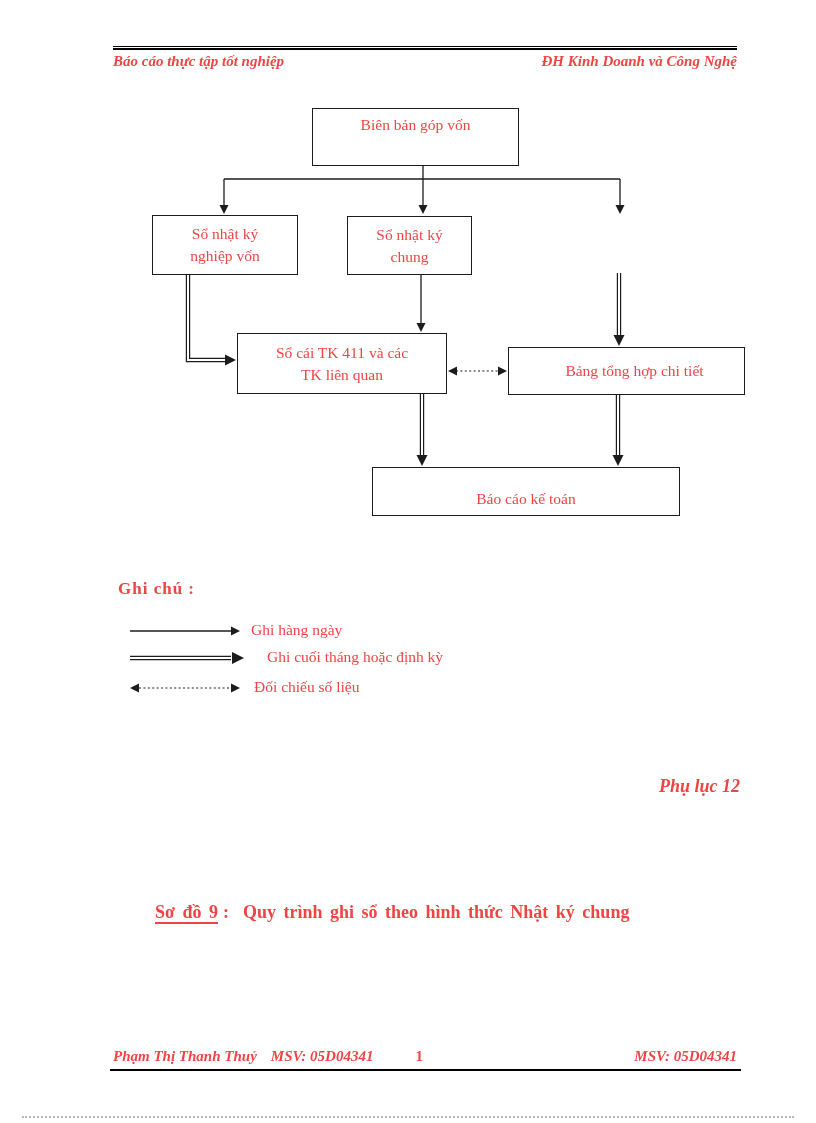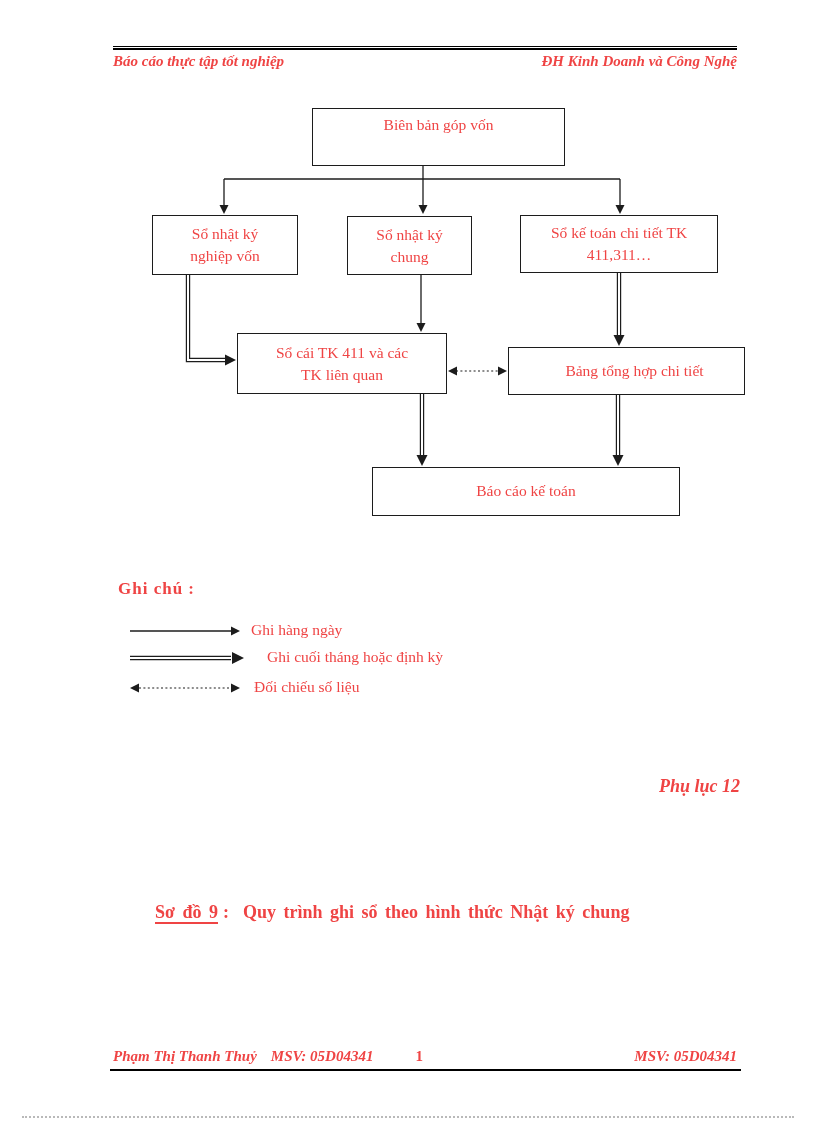--- a/index.html
+++ b/index.html
@@ -13,27 +13,27 @@
   .header-rule { position:absolute; left:113px; top:46px; width:624px; height:4px;
     border-top:1px solid #000; border-bottom:2px solid #000; }
   .header-row { position:absolute; left:113px; top:53px; width:624px;
     display:flex; justify-content:space-between;
     font-size:15px; font-weight:bold; font-style:italic; }
   
   .box { position:absolute; border:1.4px solid #1c1c1c; background:#fff; z-index:2;
     display:flex; flex-direction:column; align-items:center; justify-content:center;
     text-align:center; font-size:15.5px; line-height:1.42; }
   .box-top { justify-content:flex-start; padding-top:5px; }
-  .box-a { left:312px; top:108px; width:253px; height:58px; }
+  .box-a { left:312px; top:108px; width:207px; height:58px; }
   .box-b { left:152px; top:215px; width:146px; height:60px; }
   .box-c { left:347px; top:216px; width:125px; height:59px; }
   .box-d { left:520px; top:215px; width:198px; height:58px; }
   .box-e { left:237px; top:333px; width:210px; height:61px; }
   .box-f { left:508px; top:347px; width:237px; height:48px;padding-left:16px; }
-  .box-g { left:372px; top:467px; width:308px; height:49px; justify-content:flex-start; padding-top:12px; }
+  .box-g { left:372px; top:467px; width:308px; height:49px; justify-content:flex-start; padding-top:20px; }
   svg.wires { position:absolute; left:0; top:0; z-index:1; }
   .thin { stroke:#1c1c1c; stroke-width:1.3; fill:none; }
   .dot  { stroke:#1c1c1c; stroke-width:1.1; fill:none; stroke-dasharray:2 2.4; }
   .dbl-o{ stroke:#1c1c1c; stroke-width:4.4; fill:none; }
   .dbl-i{ stroke:#ffffff; stroke-width:2;   fill:none; }
   .head { fill:#1c1c1c; stroke:none; }
   
   .legend-title { position:absolute; left:118px; top:579px; font-size:17px; font-weight:bold; letter-spacing:1px; }
   .legend-label { position:absolute; font-size:15.5px; }
   .ll-1 { left:251px; top:621px; }
@@ -135,24 +135,20 @@
     <span>Biên bản góp vốn</span>
   </div>
   <div class="box box-b">
     <span>Sổ nhật ký</span>
     <span>nghiệp vốn</span>
   </div>
   <div class="box box-c">
     <span>Sổ nhật ký</span>
     <span>chung</span>
   </div>
-  <div class="box box-d">
-    <span>Sổ kế toán chi tiết TK</span>
-    <span>411,311…</span>
-  </div>
   <div class="box box-e">
     <span>Sổ cái TK 411 và các</span>
     <span>TK liên quan</span>
   </div>
   <div class="box box-f">
     <span>Bảng tổng hợp chi tiết</span>
   </div>
   <div class="box box-g">
     <span>Báo cáo kế toán</span>
   </div>

